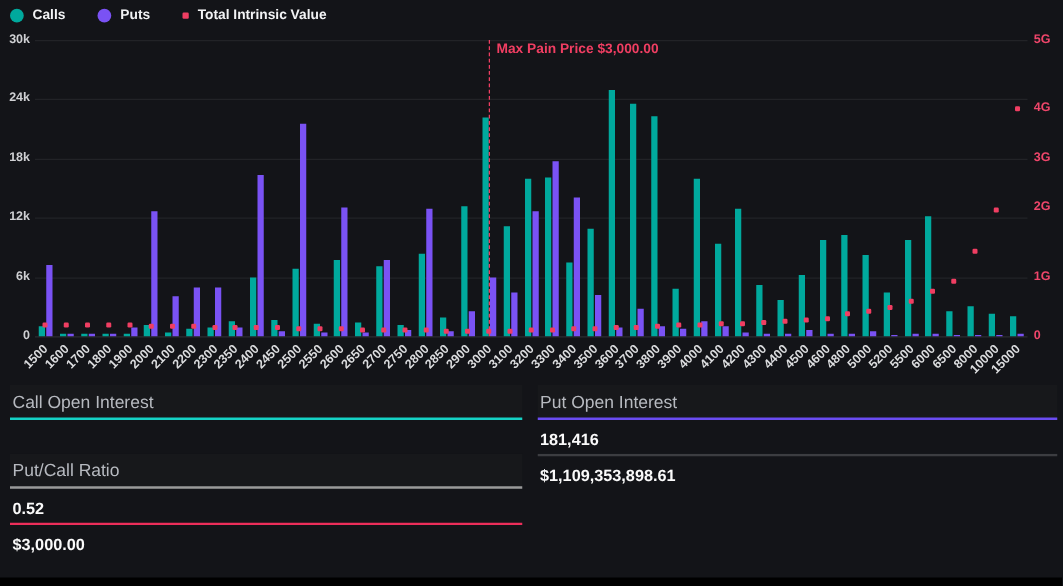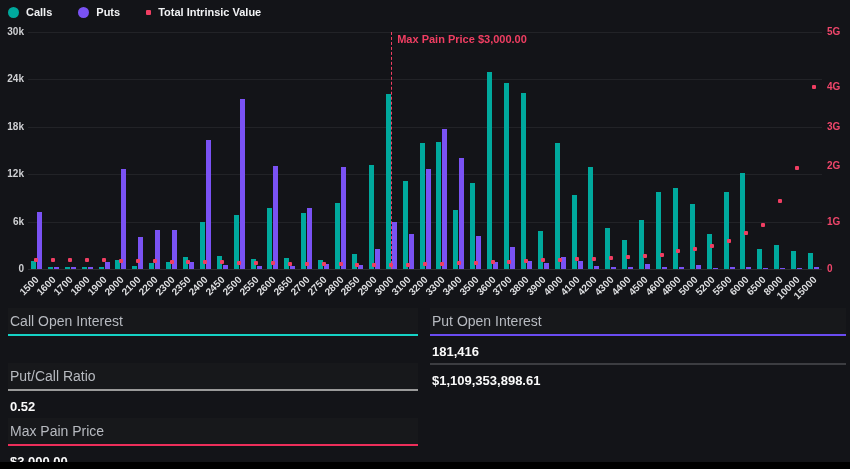--- a/index.html
+++ b/index.html
@@ -294,22 +294,19 @@
           <div class="stat-label">Put/Call Ratio</div>
         </div>
         <div class="stat-underline" style="background: rgb(154, 154, 154);"></div>
         <div class="stat-value">0.52</div>
       </div>
       <div class="stat-cell">
         <div class="stat-underline" style="background: rgb(60, 61, 65);"></div>
         <div class="stat-value">$1,109,353,898.61</div>
       </div>
       <div class="stat-cell">
-        <div class="stat-label-row">
-          <div class="stat-label">Max Pain Price</div>
-        </div>
         <div class="stat-underline" style="background: rgb(236, 46, 90);"></div>
         <div class="stat-value">$3,000.00</div>
       </div>
     </div>
 
   <div id="bottom-strip"></div>
 </div>
 
 </body></html>

